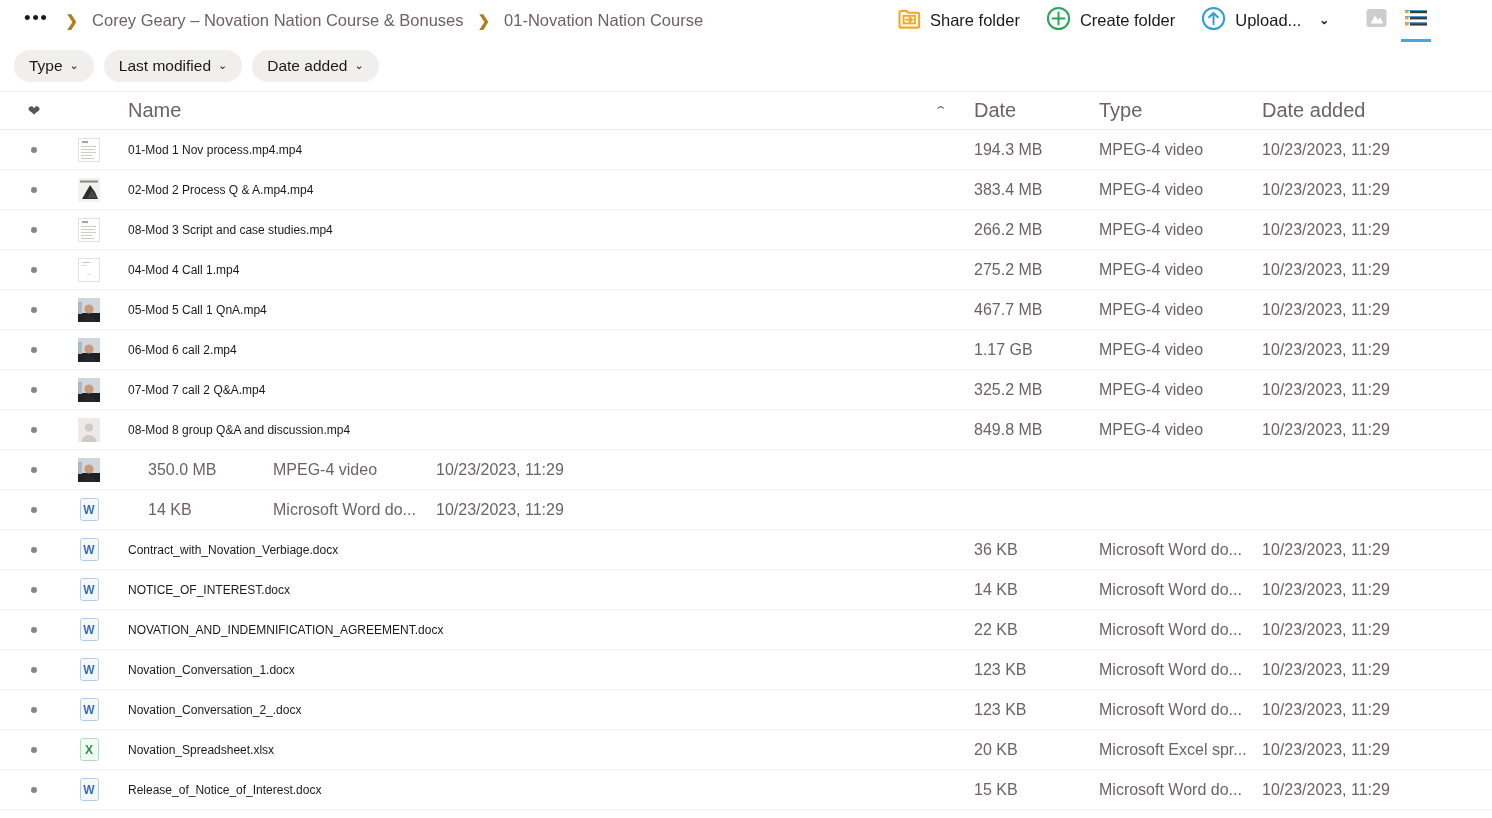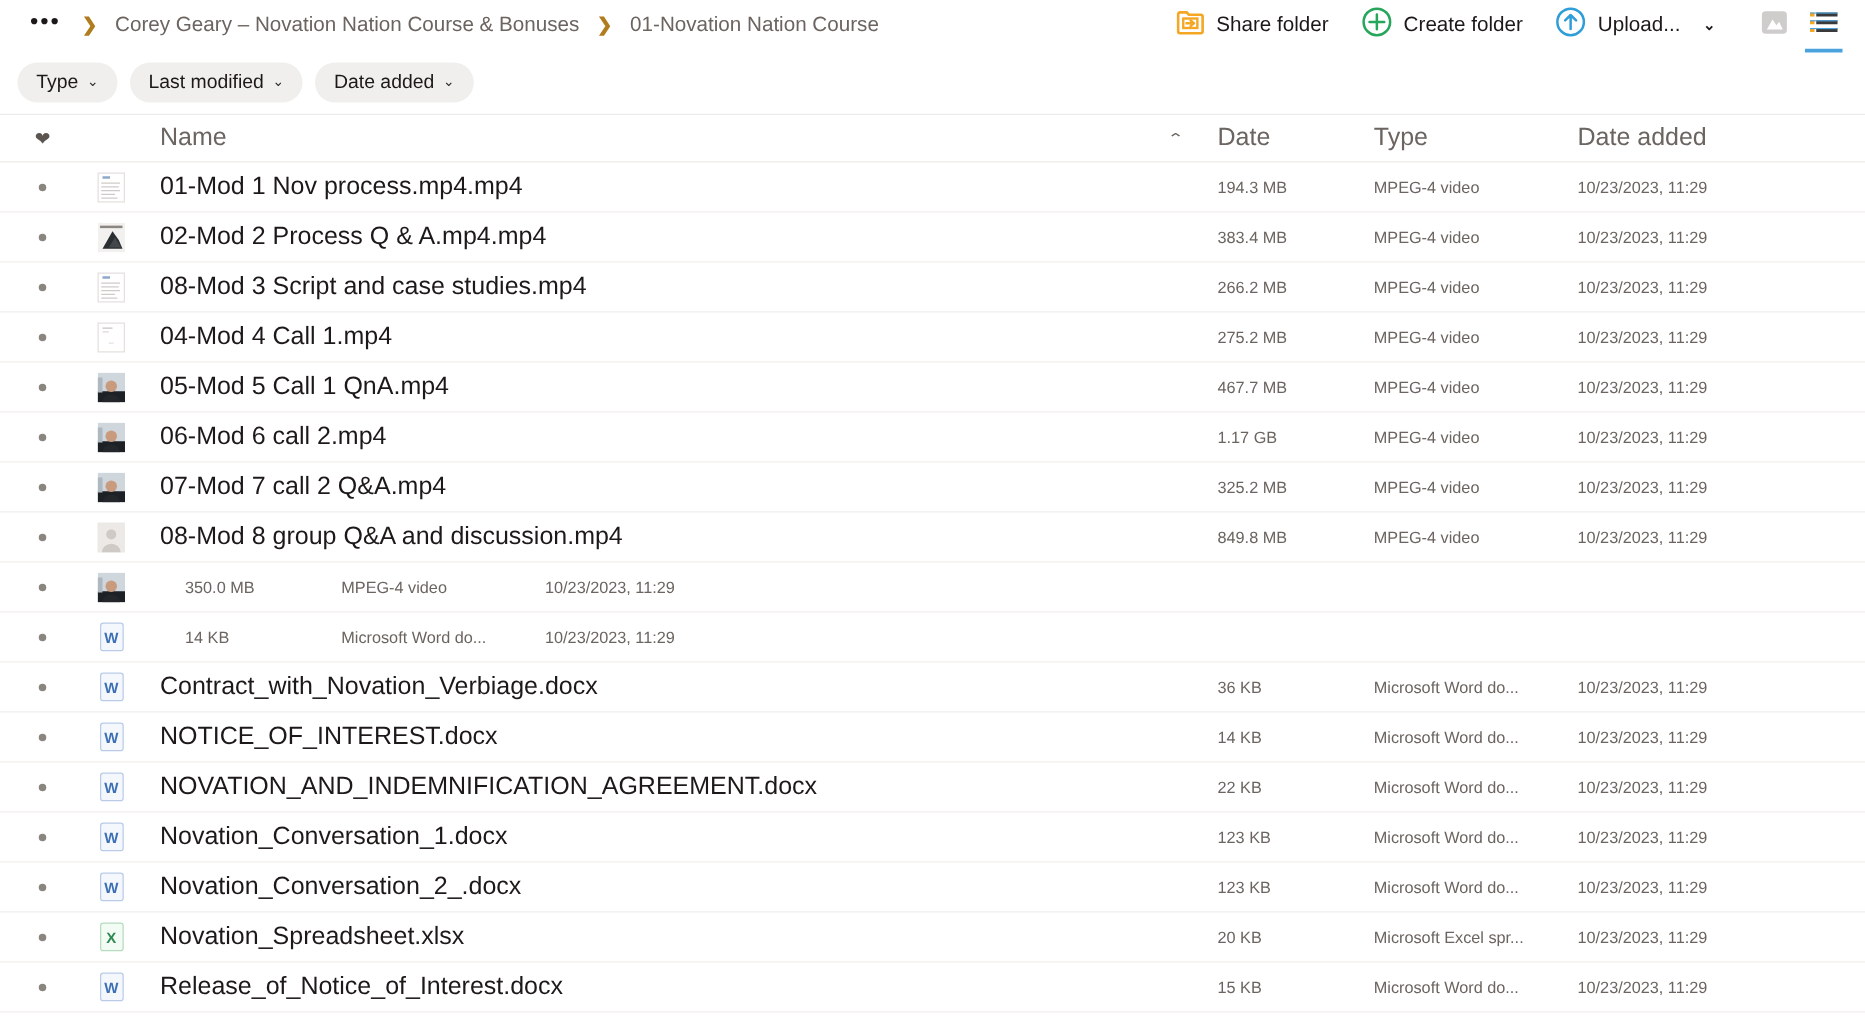--- a/index.html
+++ b/index.html
@@ -47,21 +47,21 @@
     color: #6b6460;
     white-space: nowrap;
     cursor: pointer;
     padding: 2px 3px;
     border-radius: 3px;
   }
   .bc-item.current { color: #6b6460; }
 
   .toolbar {
     position: absolute;
-    left: 931px;
+    left: 888px;
     top: 0;
     height: 40px;
     display: flex;
     align-items: center;
   }
   .tb-btn {
     display: flex;
     align-items: center;
     gap: 9px;
     padding: 4px 10px;
@@ -156,29 +156,29 @@
     color: #6b6460;
     cursor: pointer;
     white-space: nowrap;
   }
   .heart { color: #5a5550; font-size: 15px; }
   .dot {
     width: 6px; height: 6px; border-radius: 50%;
     background: #8b8580;
   }
   .cell-name {
-    font-size: 20px;
+    font-size: 12px;
     color: #1e1919;
     white-space: nowrap;
     overflow: hidden;
     text-overflow: ellipsis;
     cursor: pointer;
   }
   .cell-meta {
-    font-size: 13px;
+    font-size: 16px;
     color: #6b6460;
     white-space: nowrap;
     overflow: hidden;
     text-overflow: ellipsis;
   }
   .sort-caret {
     font-size: 11px;
     color: #6b6460;
     transform: scaleX(1.5);
     display: inline-block;

